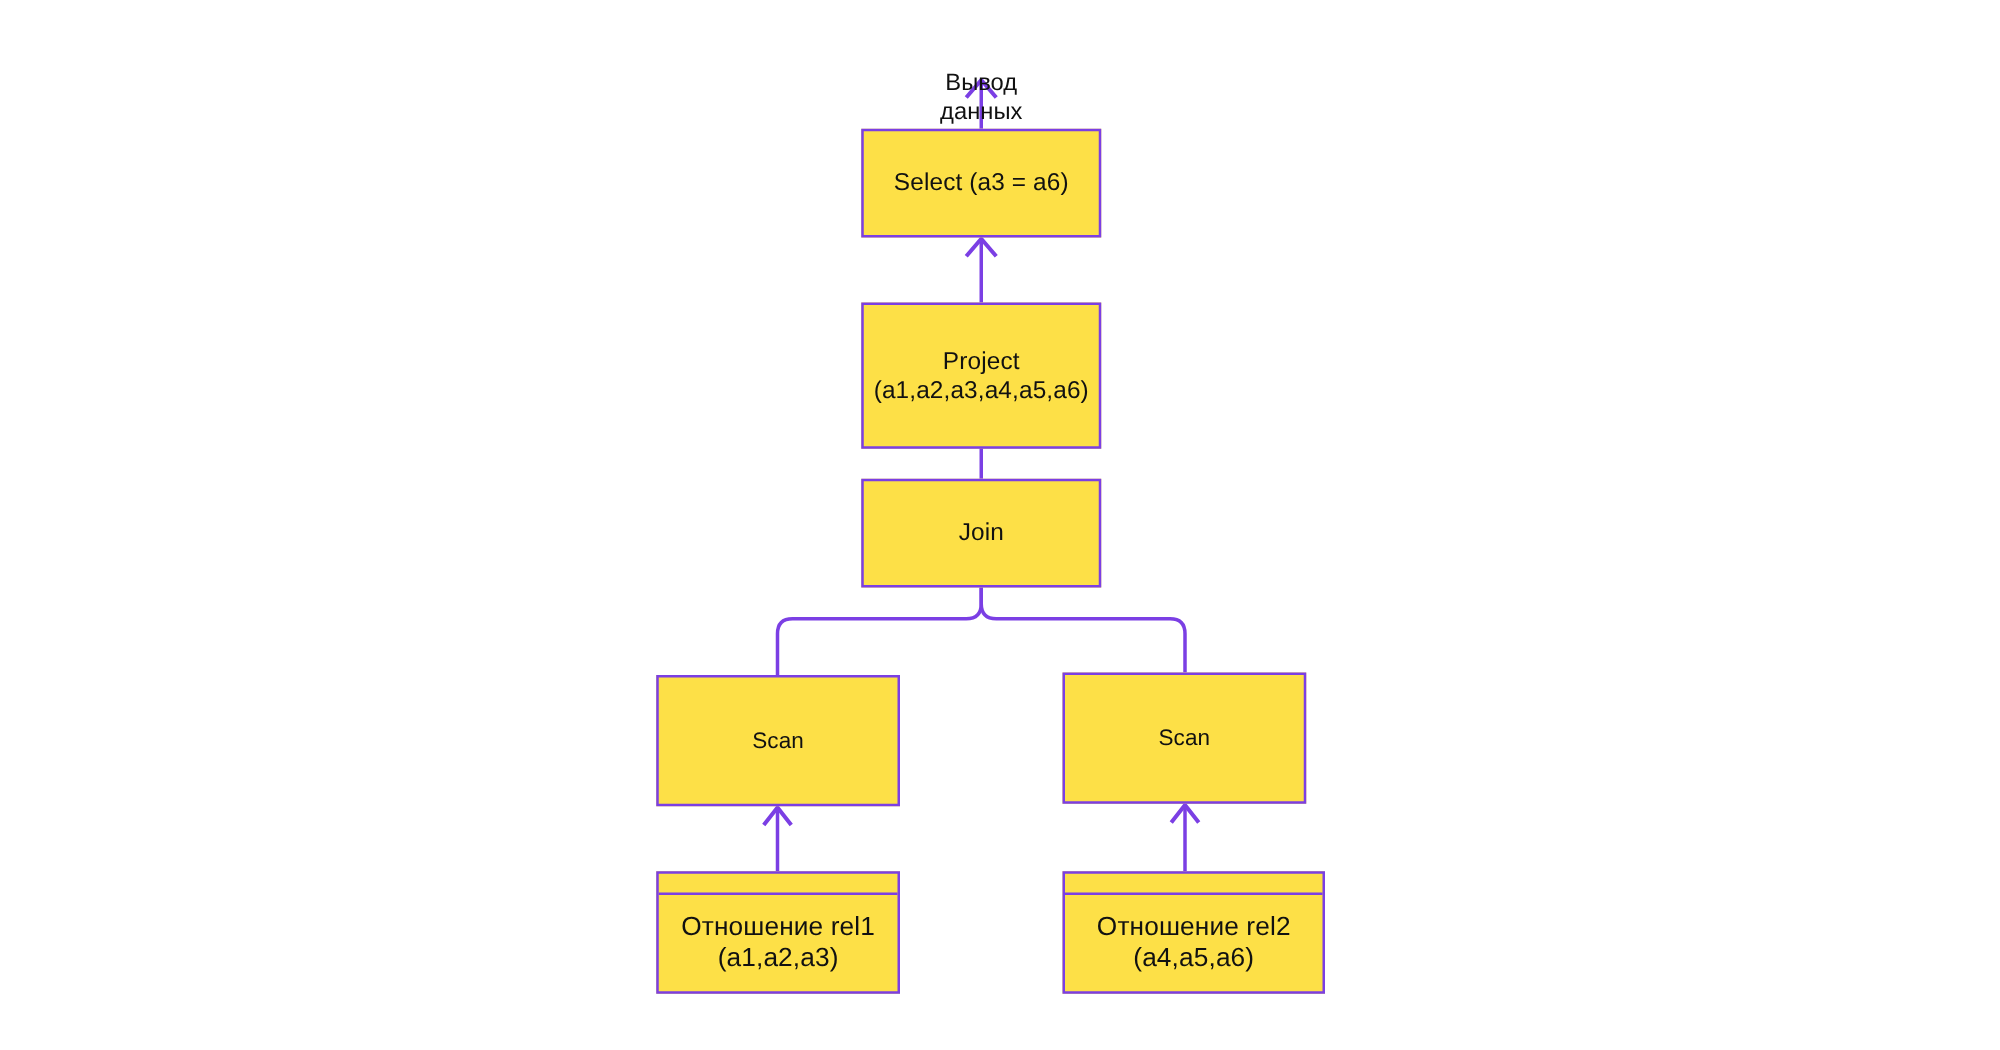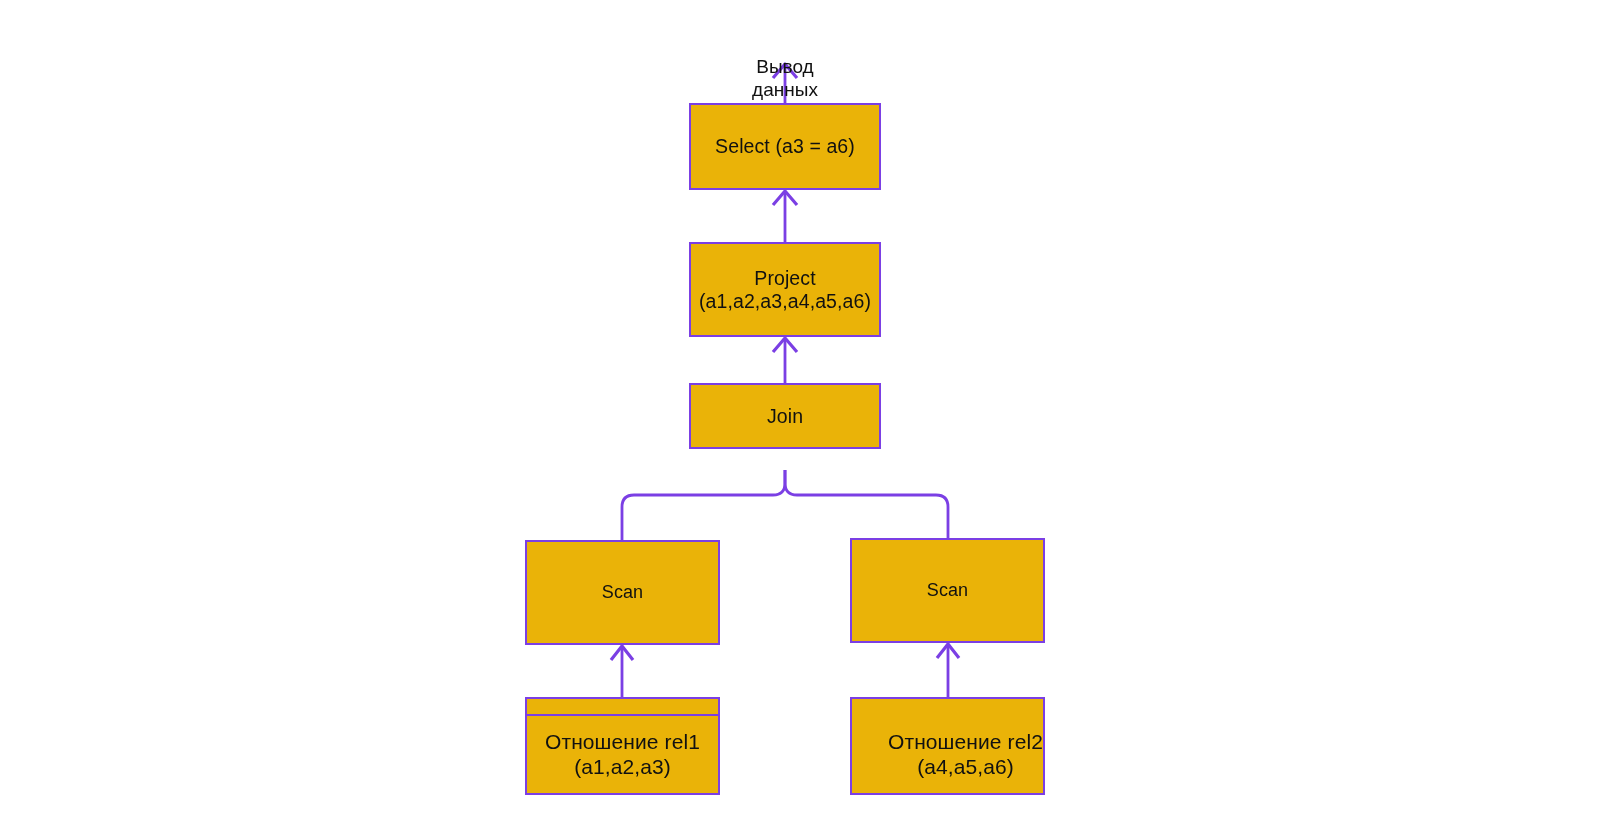--- a/index.html
+++ b/index.html
@@ -22,21 +22,21 @@
     left: 0;
     top: 0;
     width: 1600px;
     height: 840px;
     pointer-events: none;
   }
   .node {
     position: absolute;
     box-sizing: border-box;
     border: 2.5px solid #7b3fe4;
-    background: #eab308;
+    background: #fde047;
     display: flex;
     align-items: center;
     justify-content: center;
     text-align: center;
     color: #111111;
   }
   .node .label {
     line-height: 1.18;
     white-space: pre-line;
     color: #111111;
@@ -120,46 +120,46 @@
     </g>
   </svg>
 
   <div class="free-text" style="left:685px; top:25px; width:200px;margin-top:31px;">Вывод
 данных</div>
 
   <div class="node op-node" style="left:689px; top:103px; width:192px; height:87px;">
     <span class="label">Select (a3 = a6)</span>
   </div>
 
-  <div class="node op-node" style="left:689px; top:242px; width:192px; height:95px;">
+  <div class="node op-node" style="left:689px; top:242px; width:192px; height:117px;">
     <span class="label">Project
 (a1,a2,a3,a4,a5,a6)</span>
   </div>
 
-  <div class="node op-node" style="left:689px; top:383px; width:192px; height:66px;">
+  <div class="node op-node" style="left:689px; top:383px; width:192px; height:87px;">
     <span class="label">Join</span>
   </div>
 
   <div class="node scan-node" style="left:525px; top:540px; width:195px; height:105px;">
     <span class="label">Scan</span>
   </div>
 
   <div class="node scan-node" style="left:850px; top:538px; width:195px; height:105px;">
     <span class="label">Scan</span>
   </div>
 
   <div class="node relation-node" style="left:525px; top:697px; width:195px; height:98px;">
     <div class="rel-header"></div>
     <div class="rel-body">
       <span class="label">Отношение rel1
 (a1,a2,a3)</span>
     </div>
   </div>
 
-  <div class="node relation-node" style="left:850px; top:697px; width:195px; height:98px;align-items:flex-end;">
+  <div class="node relation-node" style="left:850px; top:697px; width:210px; height:98px;">
     <div class="rel-header"></div>
     <div class="rel-body">
       <span class="label">Отношение rel2
 (a4,a5,a6)</span>
     </div>
   </div>
 
 </div>
 
 </body></html>

